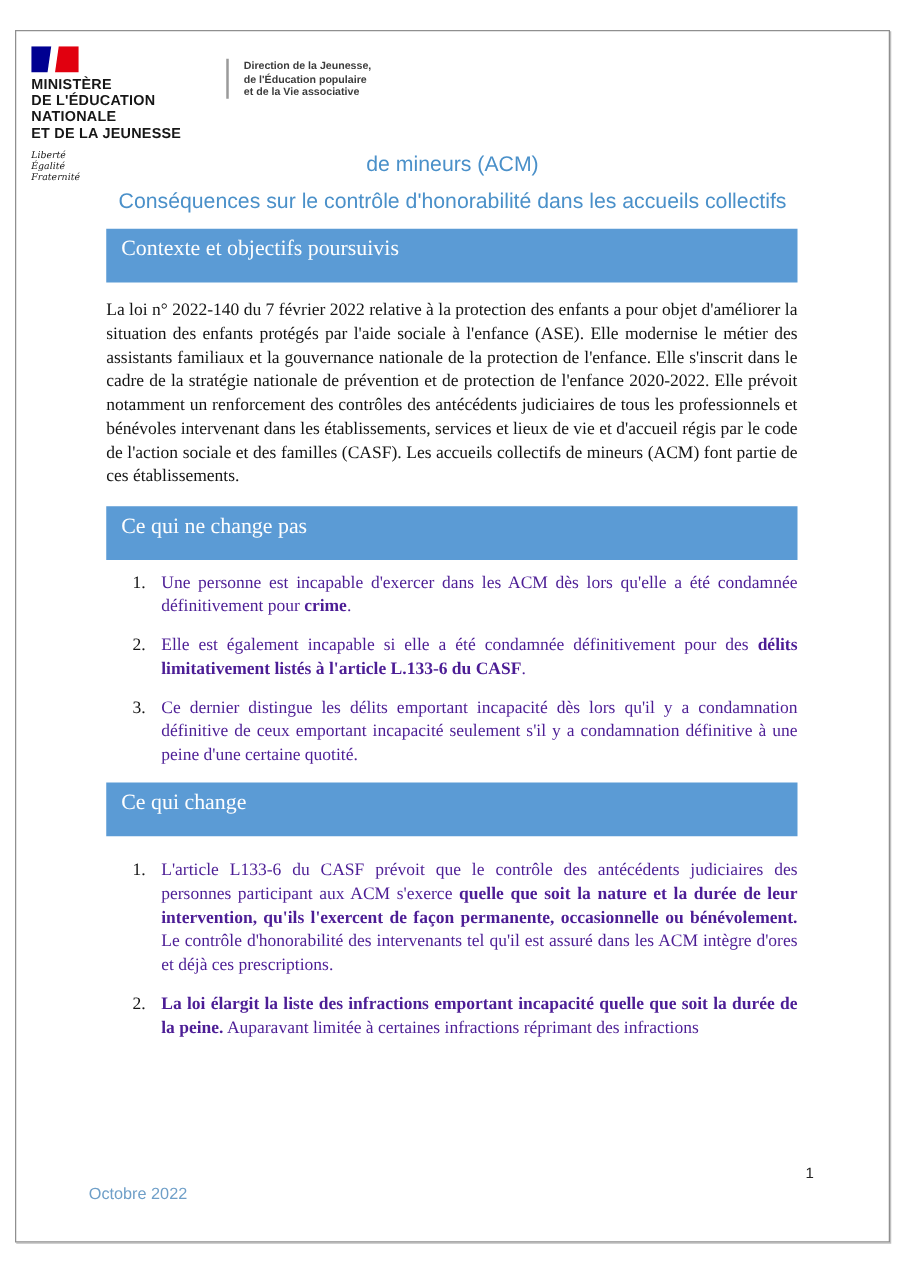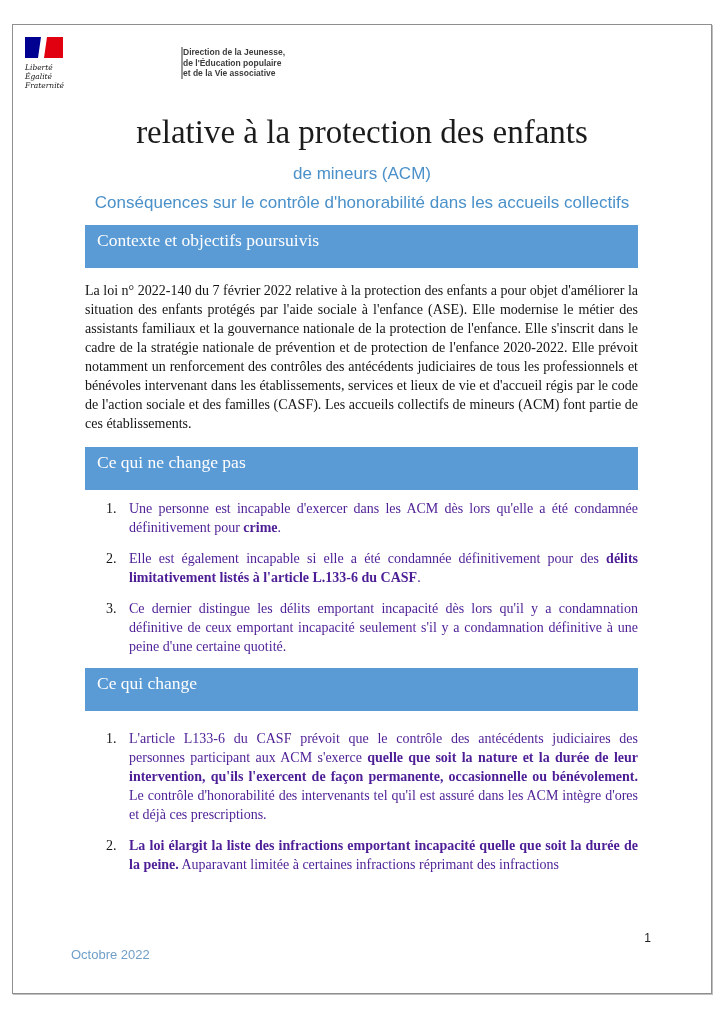--- a/index.html
+++ b/index.html
@@ -22,21 +22,21 @@
   .ministry {
     font-family:"Liberation Sans", sans-serif; font-weight:bold;
     font-size:11.5px; line-height:13px; color:#161616; letter-spacing:.2px;
   }
   .motto {
     margin-top:5px; font-family:"DejaVu Serif", serif; font-style:italic;
     font-size:7.5px; line-height:9px; color:#161616;
   }
   .direction {
     position:absolute; left:168px; top:22px;
-    border-left:2px solid #9a9a9a; padding-left:0;
+    border-left:2px solid #9a9a9a; padding-left:12px;
     font-family:"Liberation Sans", sans-serif; font-weight:bold;
     font-size:8.5px; line-height:10.5px; color:#3c3c3c;
   }
 
   
   .content { padding-top:86px; }
   .doc-title {
     text-align:center; font-size:33px; line-height:42px;
     color:#1b1b1b; font-weight:400;
   }
@@ -83,37 +83,42 @@
 </head>
 <body>
 
 <div class="page">
 
   <div class="logo">
     <svg class="flag" width="38" height="21" viewBox="0 0 38 21">
       <polygon points="0,0 16,0 13,21 0,21" fill="#000091"></polygon>
       <polygon points="22,0 38,0 38,21 19,21" fill="#e1000f"></polygon>
     </svg>
+    <div class="ministry">
+      <div>MINISTÈRE</div>
+      <div>DE L'ÉDUCATION</div>
+      <div>NATIONALE</div>
+      <div>ET DE LA JEUNESSE</div>
+    </div>
     <div class="motto">
       <div>Liberté</div>
       <div>Égalité</div>
       <div>Fraternité</div>
     </div>
   </div>
 
   <div class="direction">
     <div>Direction de la Jeunesse,</div>
     <div>de l'Éducation populaire</div>
     <div>et de la Vie associative</div>
   </div>
 
   <div class="content">
 
     <div class="doc-title">
-      <div>relative à la protection des enfants</div>
     </div>
 
     <div class="doc-subtitle">
       <div>de mineurs (ACM)</div>
       <div>Conséquences sur le contrôle d'honorabilité dans les accueils collectifs</div>
     </div>
 
     <div class="body-col">
 
       <div class="banner">Contexte et objectifs poursuivis</div>

